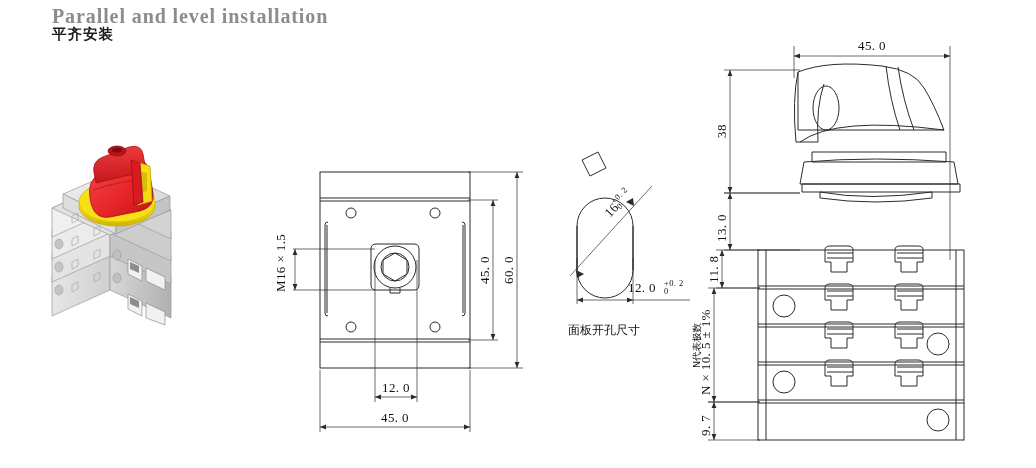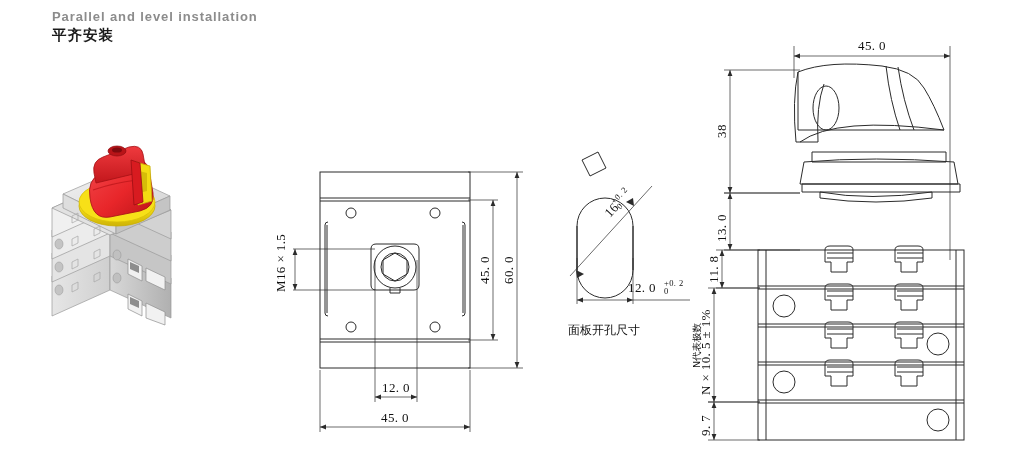--- a/index.html
+++ b/index.html
@@ -1,24 +1,24 @@
 <!DOCTYPE html>
 <html><head>
 <meta charset="utf-8">
 <style>
   html,body{margin:0;padding:0;background:#ffffff;}
   body{width:1036px;height:468px;position:relative;overflow:hidden;
        font-family:"Liberation Serif","DejaVu Serif",serif;color:#1a1a1a;}
 
   
   #header{position:absolute;left:52px;top:8px;}
-  #title-en{font-family:Liberation Sans, sans-serif;
-            font-size:13px;font-weight:bold;color:#8c8c8c;letter-spacing:.9px;
+  #title-en{font-family:Liberation Serif, serif;
+            font-size:20px;font-weight:bold;color:#8c8c8c;letter-spacing:.9px;
             line-height:17px;white-space:nowrap;}
-  #title-zh{font-family:Liberation Serif, serif;
+  #title-zh{font-family:Liberation Mono, monospace;
             font-size:14.5px;font-weight:bold;color:#1b1b1b;letter-spacing:1px;
             line-height:18px;margin-top:1px;white-space:nowrap;}
 
   
   .fig{position:absolute;}
   .fig svg{display:block;overflow:visible;}
 
   
   .dim{font-family:"Liberation Serif","DejaVu Serif",serif;font-size:13px;
        fill:#111;letter-spacing:.4px;}

